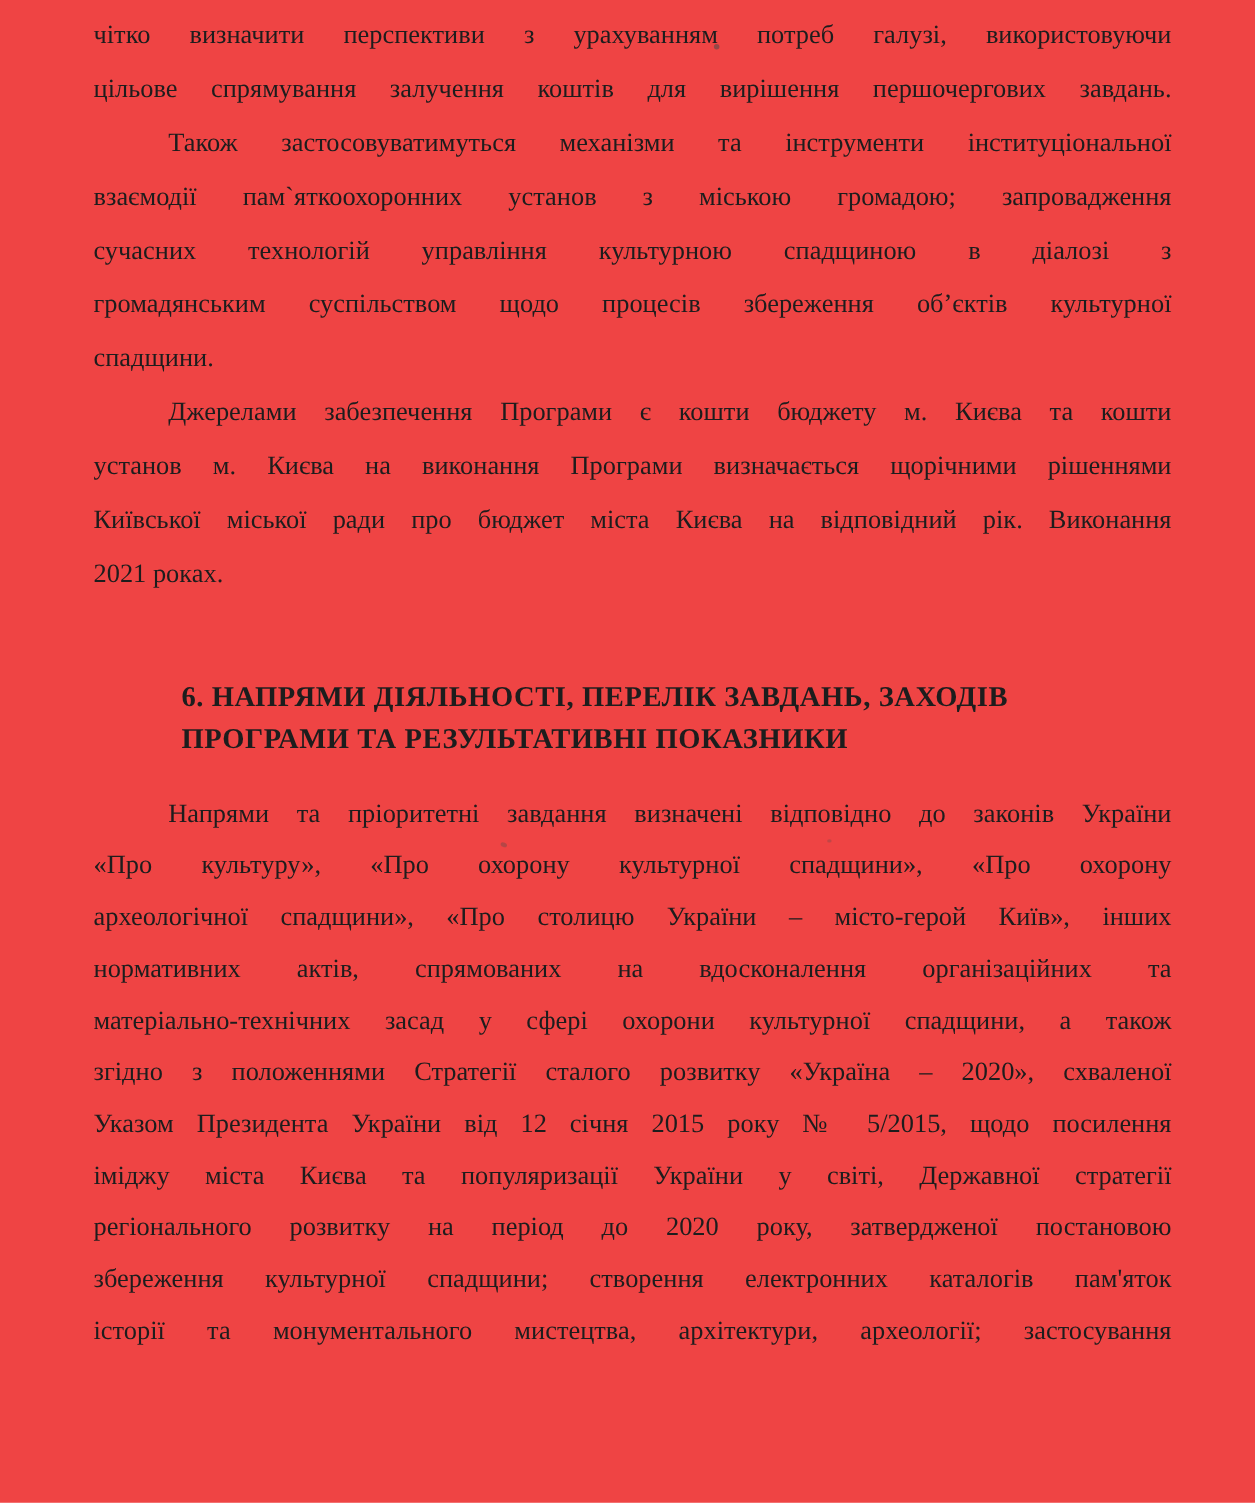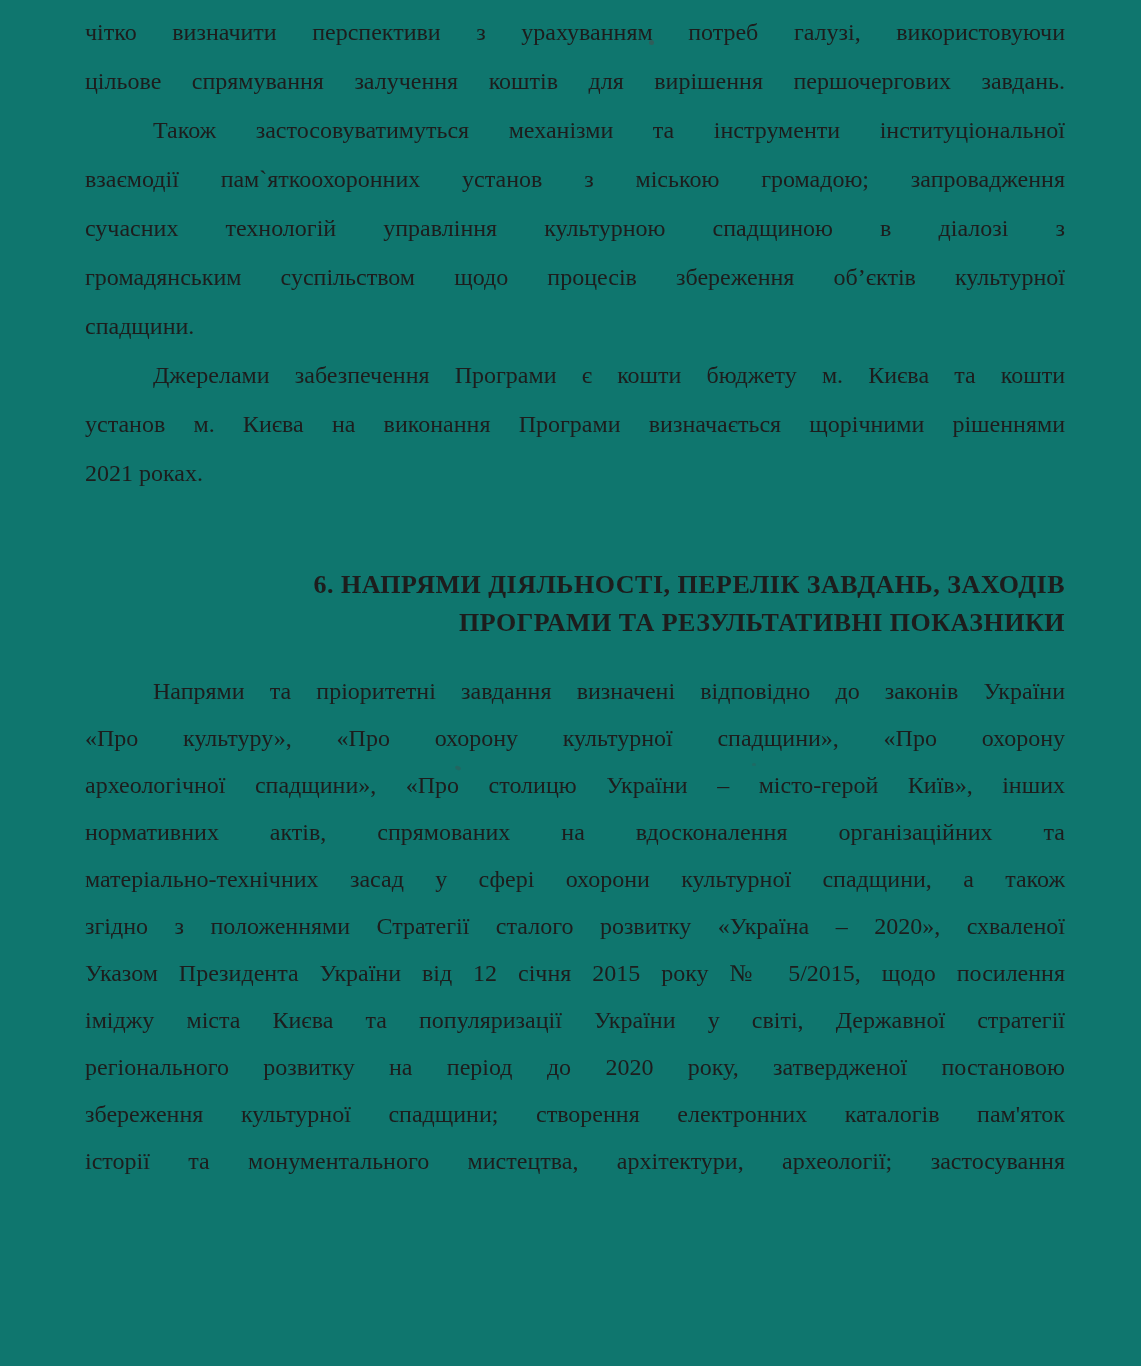--- a/index.html
+++ b/index.html
@@ -1,39 +1,39 @@
 <!DOCTYPE html>
 <html lang="uk"><head>
 <meta charset="utf-8">
 <style>
   html, body { margin: 0; padding: 0; }
   .page {
     position: relative;
     width: 1141px;
     height: 1366px;
-    background: #0f766e;
+    background: #ef4444;
     color: #1d1d1d;
     font-family: "Liberation Serif", "DejaVu Serif", serif;
     font-size: 24px;
     box-sizing: border-box;
     padding: 8px 76px 0 85px;
     overflow: hidden;
   }
   .para { margin: 0; line-height: 49px; }
   .line {
     text-align: justify;
     text-align-last: justify;
     white-space: normal;
   }
   .line.last { text-align-last: left; }
   .line.indent { text-indent: 68px; }
   .heading {
     margin-top: 68px;
     padding-left: 80px;
-    text-align: right;
+    text-align: left;
     font-weight: bold;
     font-size: 26px;
     line-height: 38px;
     letter-spacing: 0.5px;
   }
   .para-directions { margin-top: 26px; line-height: 47px; }
   .artifact {
     position: absolute;
     background: #4a4a4a;
     border-radius: 50%;
@@ -57,20 +57,21 @@
     <div class="line indent">Також застосовуватимуться механізми та інструменти інституціональної</div>
     <div class="line">взаємодії пам`яткоохоронних установ з міською громадою; запровадження</div>
     <div class="line">сучасних технологій управління культурною спадщиною в діалозі з</div>
     <div class="line">громадянським суспільством щодо процесів збереження об’єктів культурної</div>
     <div class="line last">спадщини.</div>
   </div>
 
   <div class="para">
     <div class="line indent">Джерелами забезпечення Програми є кошти бюджету м. Києва та кошти</div>
     <div class="line">установ м. Києва на виконання Програми визначається щорічними рішеннями</div>
+    <div class="line">Київської міської ради про бюджет міста Києва на відповідний рік. Виконання</div>
     <div class="line last">2021 роках.</div>
   </div>
 
   <div class="heading">
     <div>6. НАПРЯМИ ДІЯЛЬНОСТІ, ПЕРЕЛІК ЗАВДАНЬ, ЗАХОДІВ</div>
     <div>ПРОГРАМИ ТА РЕЗУЛЬТАТИВНІ ПОКАЗНИКИ</div>
   </div>
 
   <div class="para para-directions">
     <div class="line indent">Напрями та пріоритетні завдання визначені відповідно до законів України</div>

